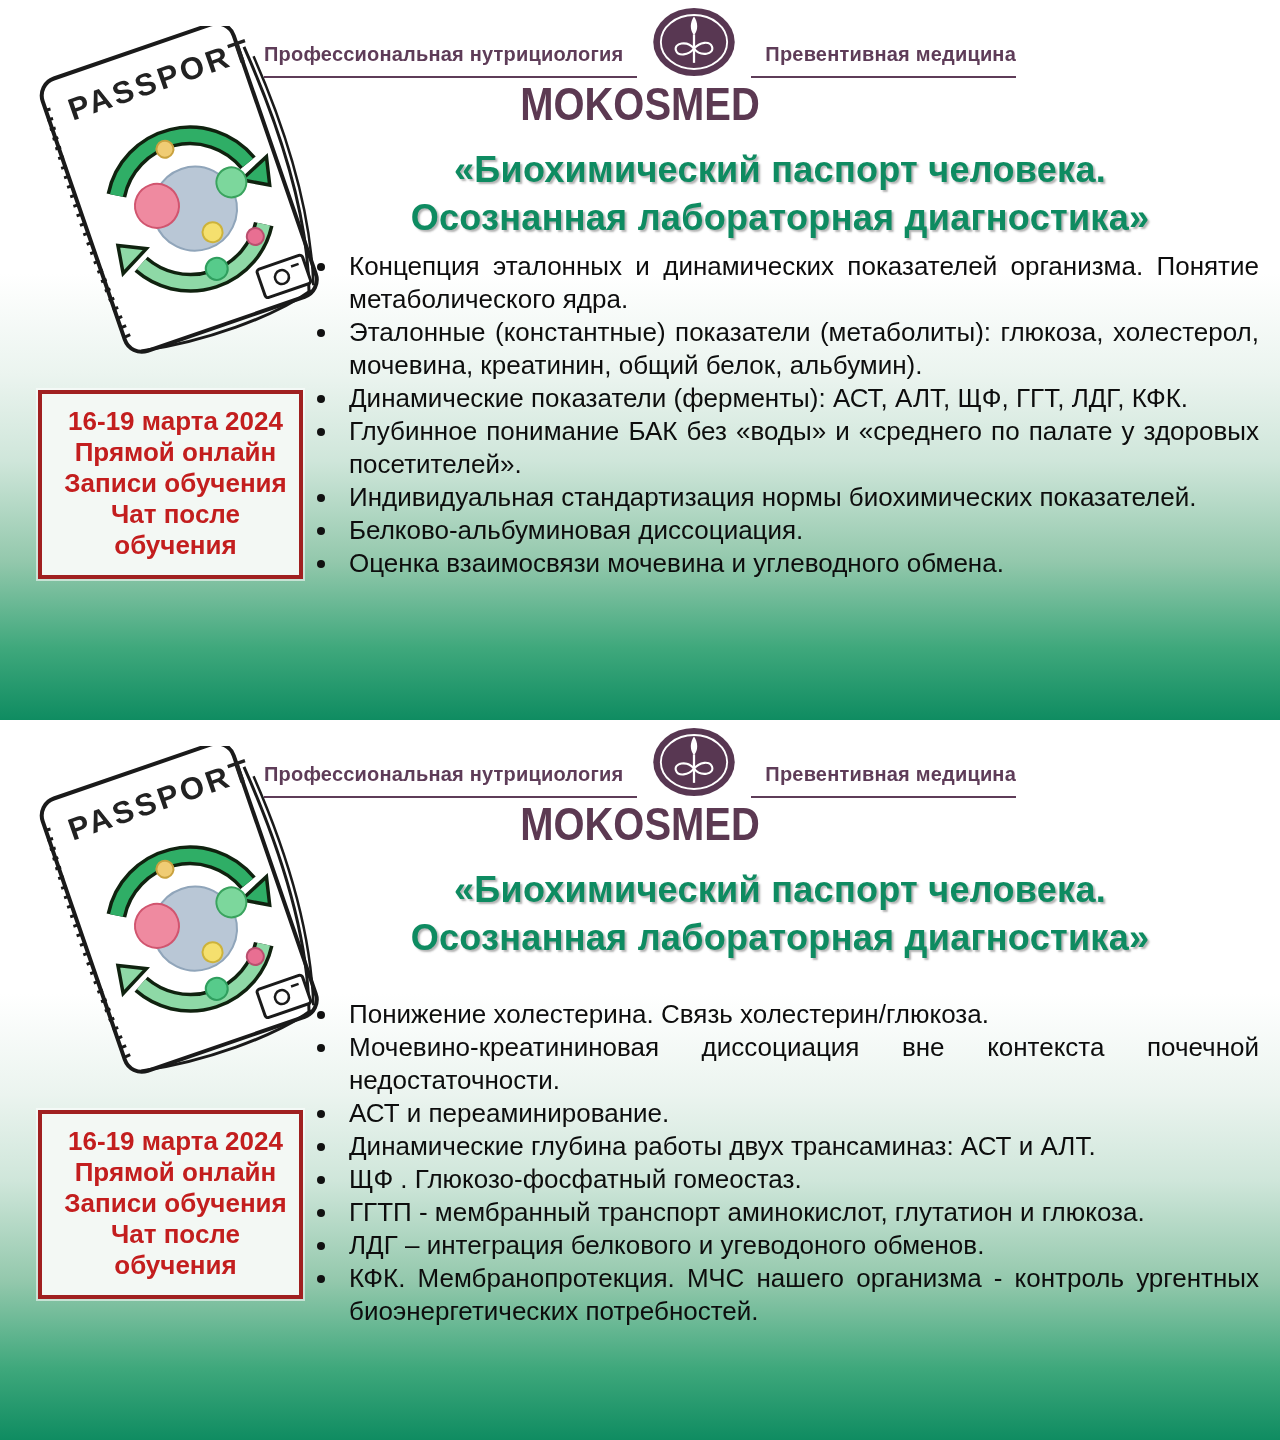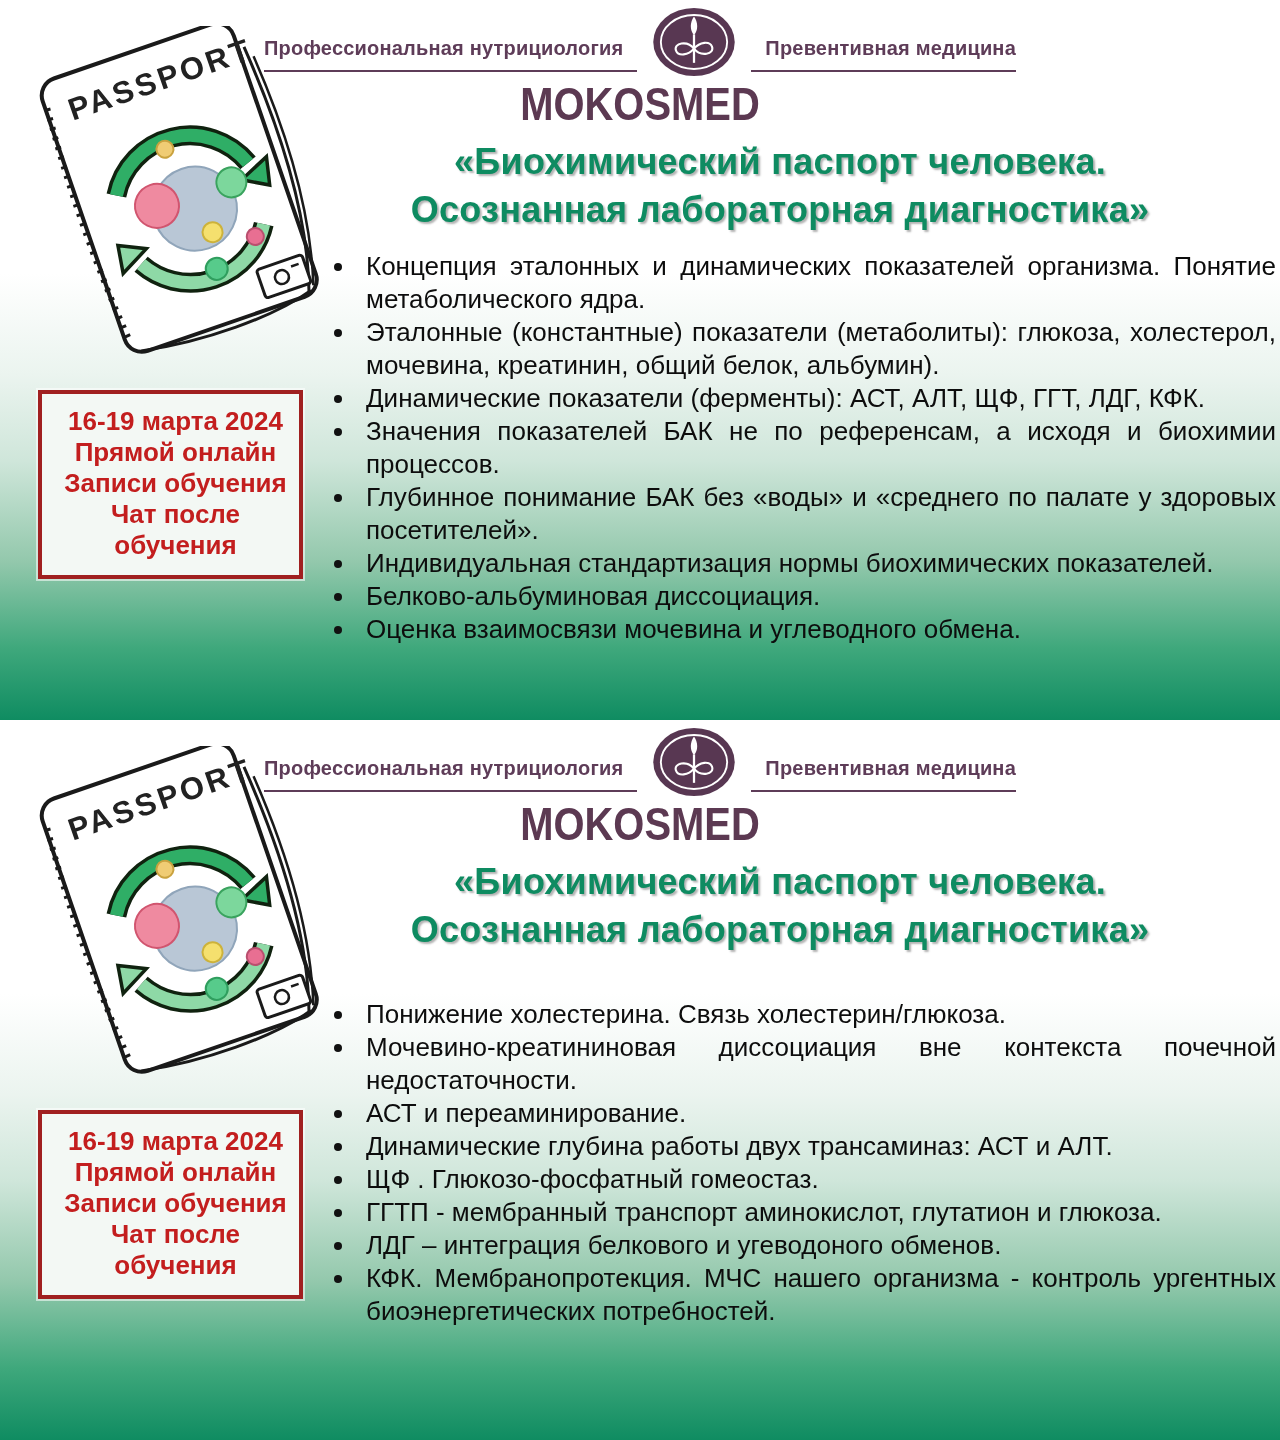--- a/index.html
+++ b/index.html
@@ -15,21 +15,21 @@
     width:1280px; height:720px;
     background:linear-gradient(180deg,
       #ffffff 0%, #ffffff 38%,
       #ebf4ef 52%, #cfe6da 64%,
       #93c8ac 78%, #3fa87c 90%, #0f8c61 100%);
     overflow:hidden;
   }
   
   .header {
     position:absolute; top:6px; left:0; right:0;
-    display:flex; justify-content:center; align-items:center;
+    display:flex; justify-content:center; align-items:flex-end;
   }
   .header-label {
     font-size:20px; font-weight:bold; color:#5e3c58;
     padding-bottom:10px;
     border-bottom:2px solid #5e3c58;
     margin-top:24px;
     letter-spacing:0.2px;
     white-space:nowrap;
   }
   .header-label.left  { padding-right:14px; margin-right:14px; }
@@ -37,29 +37,29 @@
   .logo-svg { width:86px; height:72px; display:block; }
   .brand {
     position:absolute; top:76px; left:0; width:100%;
     text-align:center;
     font-size:47px; font-weight:bold; color:#5c3952;
     letter-spacing:0px;
     transform:scaleX(0.85);
   }
   
   .title {
-    position:absolute; top:138px; left:300px; width:960px;
+    position:absolute; top:146px; left:300px; width:960px;
     text-align:center;
     font-size:36px; font-weight:bold; color:#0e8b61;
     line-height:1.32;
     text-shadow:2px 2px 2px rgba(55,55,55,0.38);
     letter-spacing:0.3px;
   }
   
-  .bullets { position:absolute; left:330px; width:946px; }
+  .bullets { position:absolute; left:313px; width:946px; }
   .panel-1 .bullets { top:250px; }
   .panel-2 .bullets { top:278px; }
   .bullets ul { list-style:none; }
   .bullets li {
     position:relative;
     padding-left:36px;
     font-size:26px; line-height:33px;
     color:#0d0d0d;
     text-align:justify;
   }
@@ -157,21 +157,20 @@
         <li>Записи обучения</li>
         <li>Чат после обучения</li>
       </ul>
   </div>
 
   <div class="bullets">
     <ul>
         <li>Концепция эталонных и динамических показателей организма. Понятие метаболического ядра.</li>
         <li>Эталонные (константные) показатели (метаболиты): глюкоза, холестерол, мочевина, креатинин, общий белок, альбумин).</li>
         <li>Динамические показатели (ферменты): АСТ, АЛТ, ЩФ, ГГТ, ЛДГ, КФК.</li>
-        <li>Значения показателей БАК не по референсам, а исходя и биохимии процессов.</li>
         <li>Глубинное понимание БАК без «воды» и «среднего по палате у здоровых посетителей».</li>
         <li>Индивидуальная стандартизация нормы биохимических показателей.</li>
         <li>Белково-альбуминовая диссоциация.</li>
         <li>Оценка взаимосвязи мочевина и углеводного обмена.</li>
       </ul>
   </div>
 
 </section>
 
 <section class="panel panel-2">

